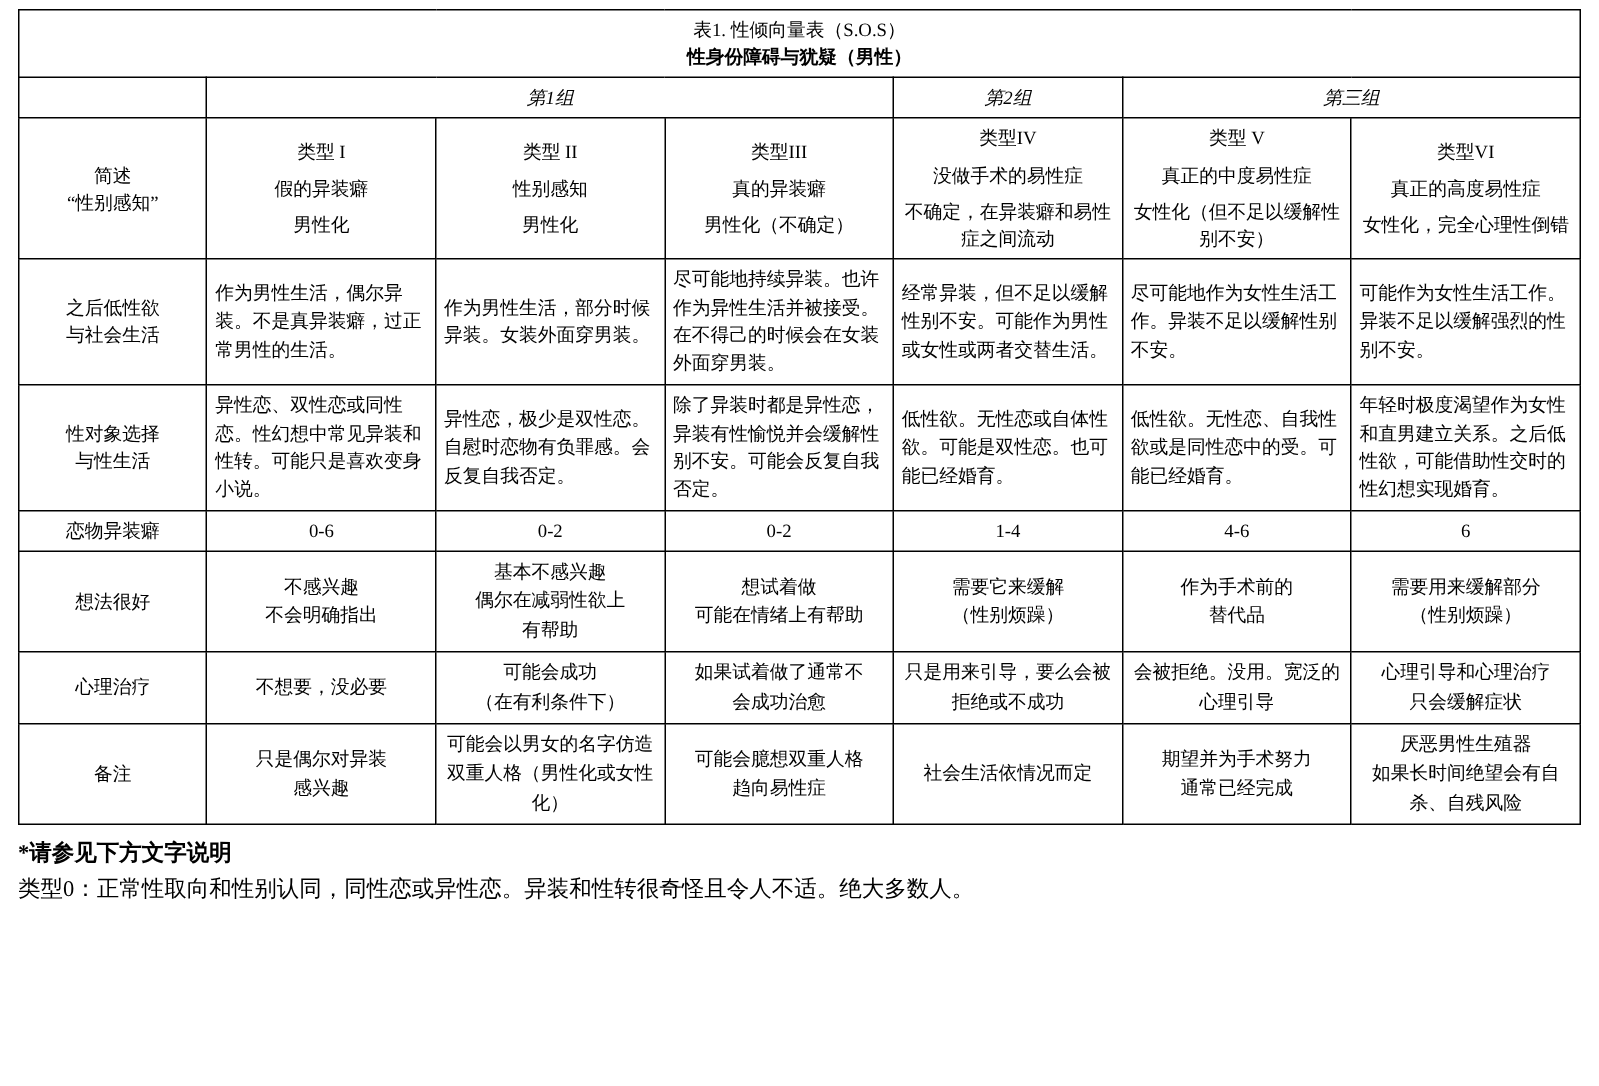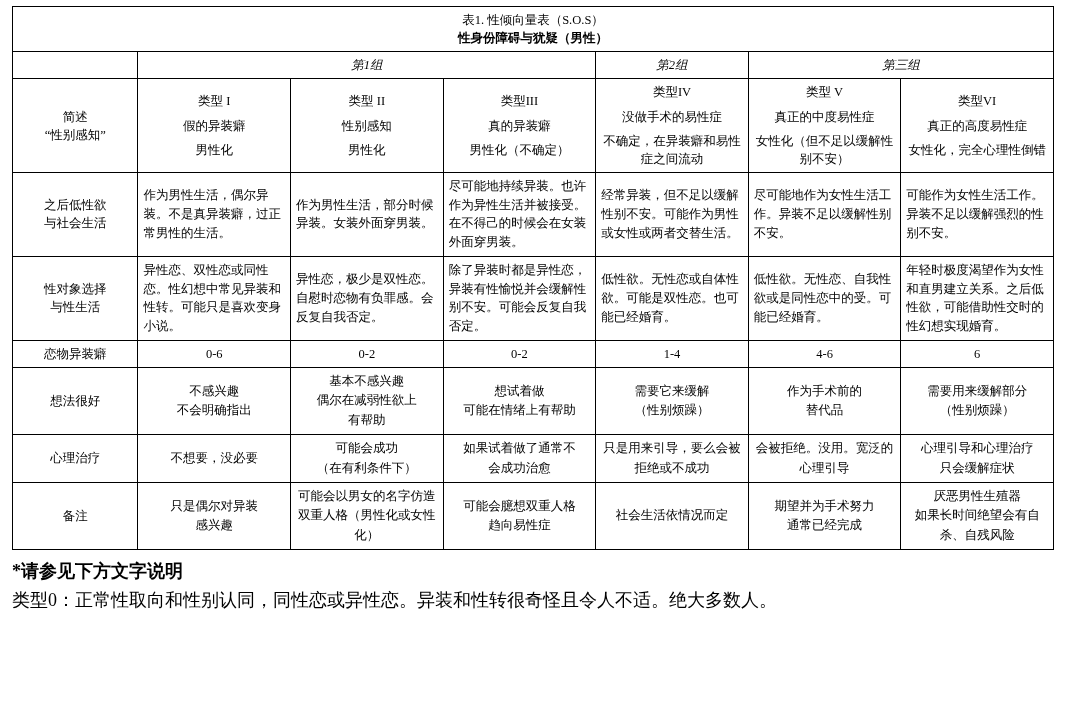--- a/index.html
+++ b/index.html
@@ -69,21 +69,21 @@
   .type-head {
     font-size: 13px;
     line-height: 1.6;
   }
   .type-head .t { display: block; }
   .type-head .d { display: block; margin-top: 6px; }
   .type-head .e { display: block; margin-top: 6px; }
   .kinsey td { font-size: 12.5px; padding: 5px 4px; }
   .footnotes {
     margin-top: 7px;
-    font-size: 18px;
+    font-size: 15px;
     line-height: 1.6;
   }
   .footnotes .fn1 {
     font-weight: bold;
     display: block;
   }
   .footnotes .fn2 {
     display: block;
   }
   .col-label { width: 125px; }

